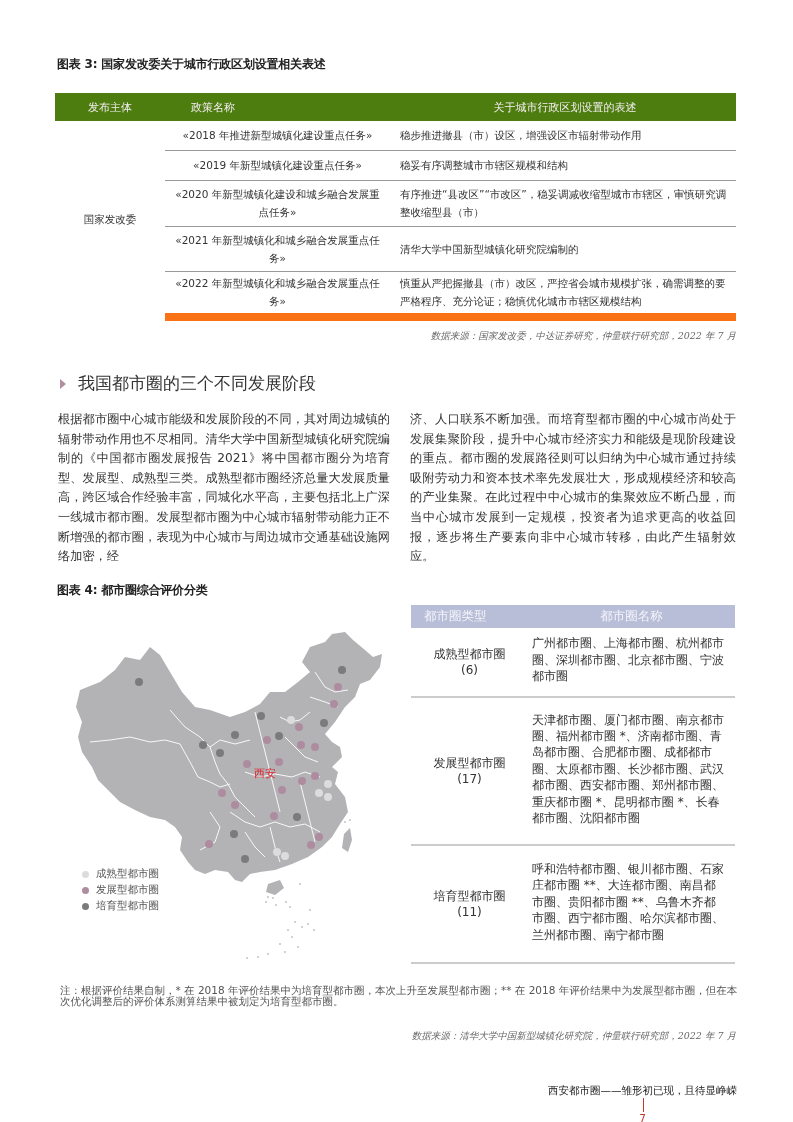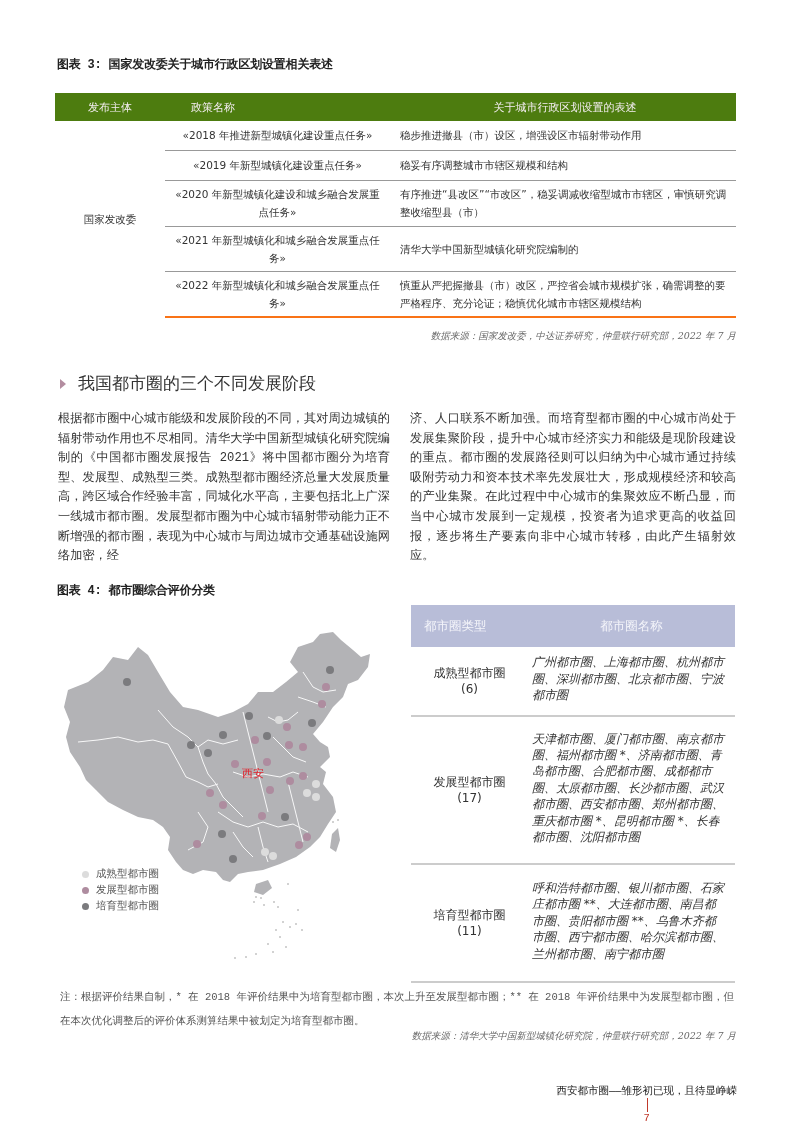--- a/index.html
+++ b/index.html
@@ -3,21 +3,21 @@
   <meta charset="utf-8">
   <style>
     * { margin: 0; padding: 0; box-sizing: border-box; }
     html, body { width: 793px; height: 1122px; background: #ffffff; }
     body {
       position: relative;
       font-family: "DejaVu Sans", "Liberation Sans", sans-serif;
       color: #333;
       overflow: hidden;
     }
-    .abs { position: absolute; font-family: Liberation Mono, monospace; }
+    .abs { position: absolute; }
 
     .fig-title {
       font-size: 12px;
       color: #222;
       font-weight: bold;
       letter-spacing: -0.2px;
     }
 
     
     .t3 {
@@ -33,21 +33,21 @@
       font-weight: normal;
       height: 28px;
       font-size: 11px;
       text-align: left;
     }
     .t3 td { vertical-align: middle; line-height: 18px; }
     .t3 .c-publisher { width: 110px; text-align: center; }
     .t3 .c-policy { width: 225px; text-align: center; padding: 0 6px; }
     .t3 .c-desc { padding: 0 6px 0 10px; }
     .t3 tr.row td.c-policy, .t3 tr.row td.c-desc { border-bottom: 1.5px solid #999; }
-    .t3 tr.row.last td { border-bottom: 2px solid #f97316; }
+    .t3 tr.row.last td { border-bottom: 8px solid #f97316; }
 
     .source {
       font-family: "DejaVu Serif", "Liberation Serif", serif;
       font-style: italic;
       font-size: 9.5px;
       color: #666;
       text-align: right;
     }
 
     .section-head {
@@ -64,47 +64,47 @@
     .section-head .txt { font-size: 17px; color: #333; }
 
     .body-col {
       font-size: 12.2px;
       line-height: 19.6px;
       color: #333;
       text-align: justify;
     }
 
     
-    .map-wrap { left: 58px; top: 612px; width: 340px; height: 355px; }
+    .map-wrap { left: 70px; top: 612px; width: 340px; height: 355px; }
     .legend { left: 82px; top: 866px; font-size: 10.5px; color: #555; }
     .legend .li { display: flex; align-items: center; height: 16px; }
     .legend .dot { width: 7px; height: 7px; border-radius: 50%; margin-right: 7px; }
 
     
     .t4 {
       position: absolute;
       left: 411px; top: 605px; width: 324px;
       border-collapse: collapse;
       font-size: 12px;
       color: #333;
     }
     .t4 th {
       background: #b8bdd8;
       color: #f4f5fa;
       font-weight: normal;
-      height: 42px;
+      height: 23px;
       font-size: 12.5px;
     }
     .t4 th.h-type { width: 117px; text-align: left; padding-left: 13px; }
     .t4 th.h-name { text-align: center; }
     .t4 td { vertical-align: middle; border-bottom: 2px solid #ccc; }
     .t4 td.c-type { text-align: center; line-height: 16px; }
-    .t4 td.c-names { padding: 6px 8px 10px 4px; line-height: 16.4px; font-size: 12px; font-style: italic; }
-
-    .note { left: 60px; top: 985px; width: 680px; font-size: 10.5px; color: #555; line-height: 24px; }
+    .t4 td.c-names { padding: 6px 8px 10px 4px; line-height: 16.4px; font-size: 12px; }
+
+    .note { left: 60px; top: 985px; width: 680px; font-size: 10.5px; color: #555; line-height: 11px; }
 
     .footer {
       right: 56px; top: 1084px;
       font-size: 10.5px; color: #222;
       display: flex; align-items: center; flex-direction: column;
     }
     .footer .bar { width: 1px; height: 14px; background: #c0392b; margin: 0 6px 0 8px; }
     .footer .pg { color: #c0392b; }
   </style>
 </head>

